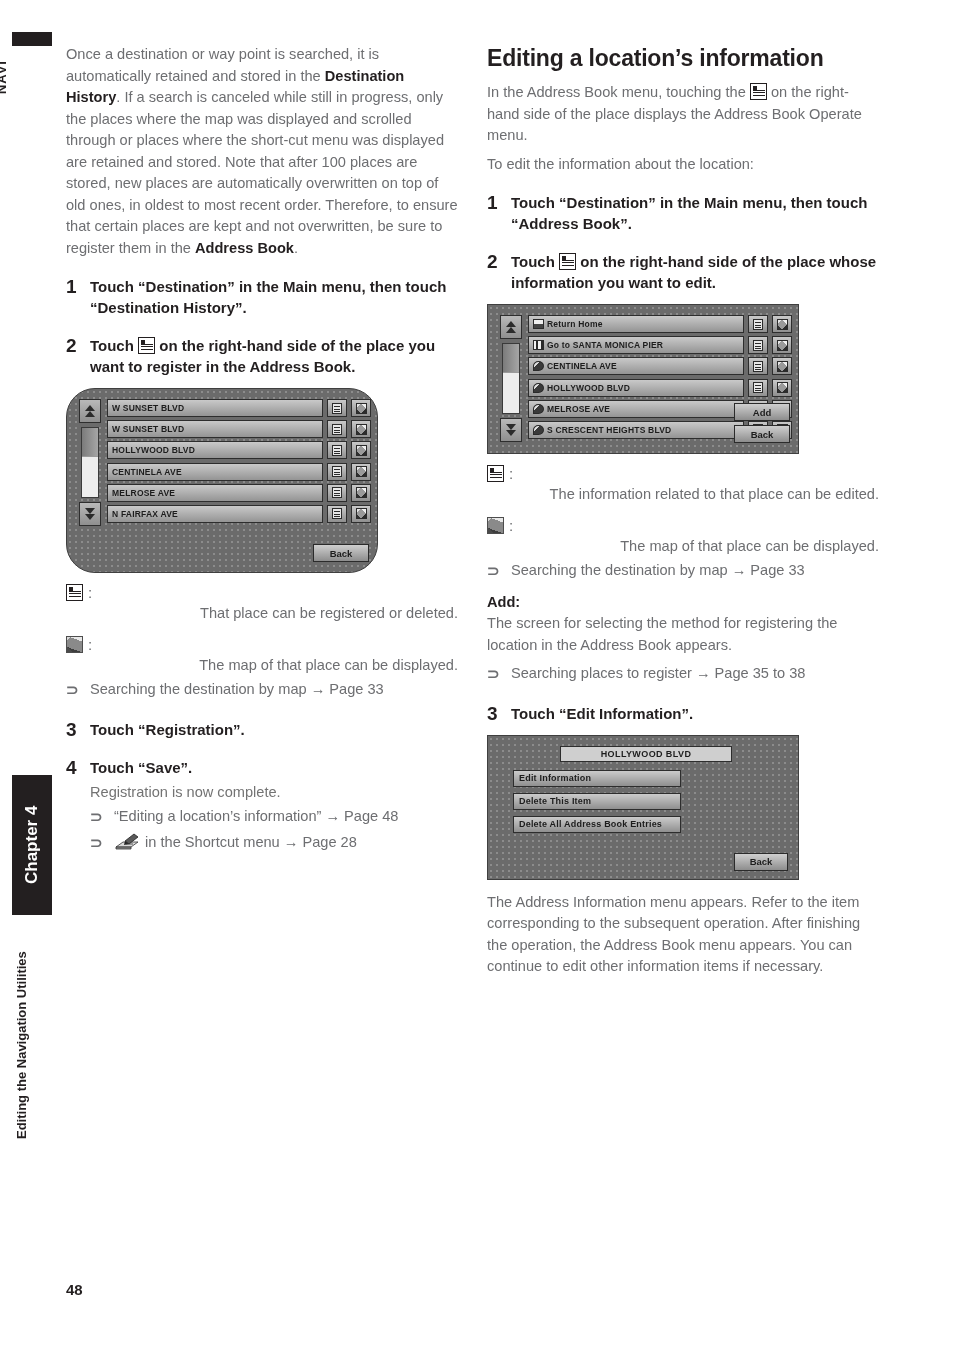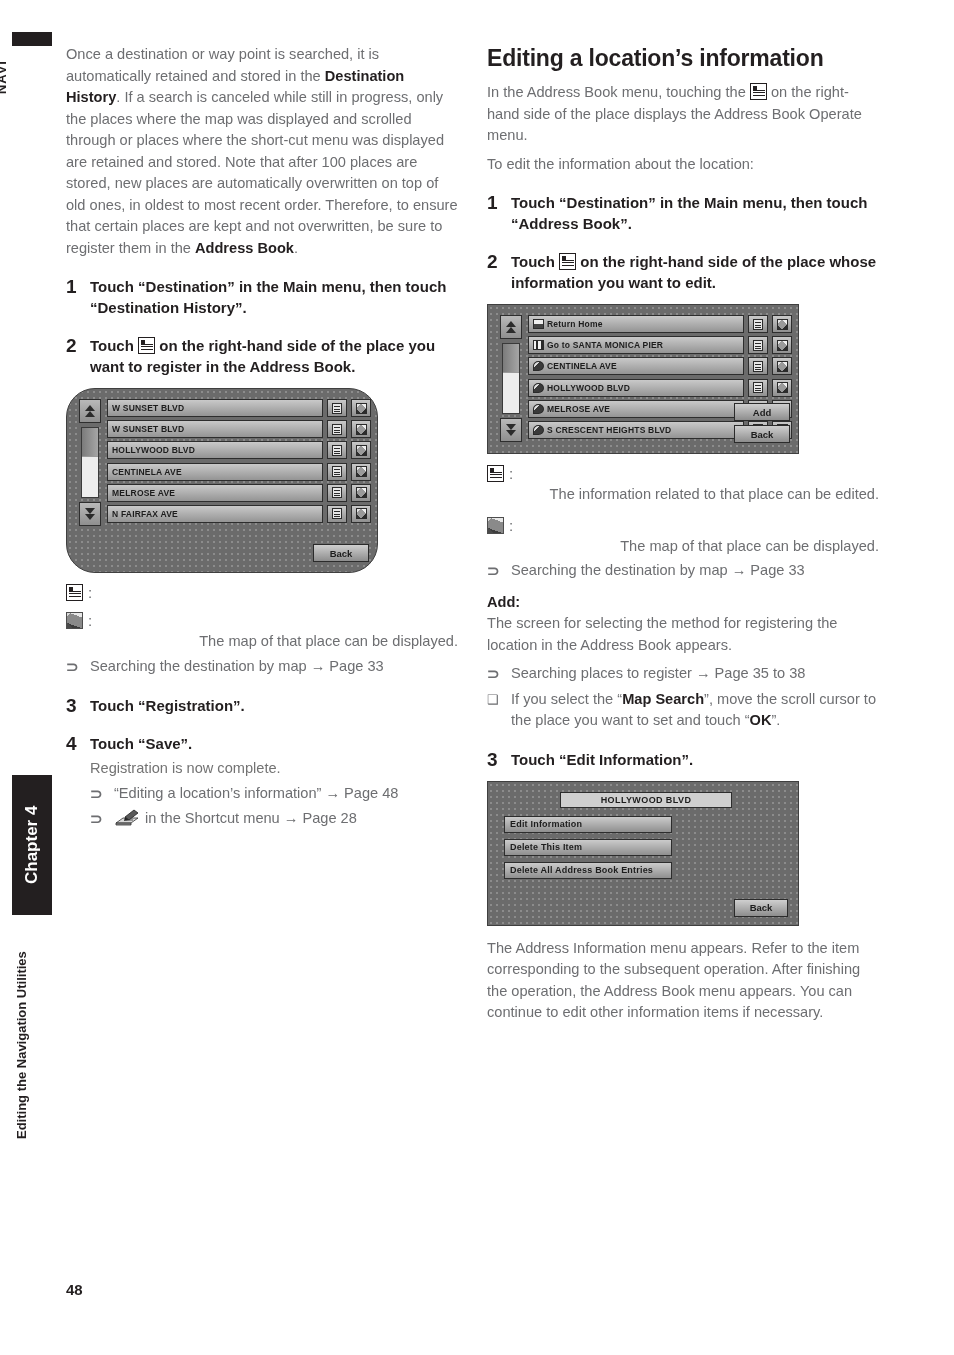--- a/index.html
+++ b/index.html
@@ -212,21 +212,21 @@
 
   
   .nav-shot.menu { width:312px; height:145px; }
   .menu-title {
     position:absolute; left:72px; top:10px; width:172px; height:16px;
     background:#cfcfcf; border:1px solid #2d2d2d;
     display:flex; align-items:center; justify-content:center;
     font-size:9px; font-weight:bold; color:#1d1d1d; letter-spacing:0.4px;
   }
   .menu-item {
-    position:absolute; left:16px; width:168px; height:17px;
+    position:absolute; left:25px; width:168px; height:17px;
     background:linear-gradient(180deg,#cbcbcb,#8f8f8f);
     border:1px solid #2d2d2d;
     display:flex; align-items:center; padding-left:5px;
     font-size:9px; font-weight:bold; color:#1d1d1d; letter-spacing:0.2px;text-align:right;
   }
   .menu-back {
     position:absolute; right:10px; bottom:8px; width:54px; height:18px;
     background:linear-gradient(180deg,#cfcfcf,#8d8d8d);
     border:1px solid #2b2b2b;
     display:flex; align-items:center; justify-content:center;
@@ -334,20 +334,21 @@
     <div class="side-btns">
       <div class="sidebtn">Back</div>
     </div>
   </div>
 
   <div class="icondef">
     <div class="line1">
       <span class="ico ico-doc"></span>
       <span class="colon">:</span>
     </div>
+    <p>That place can be registered or deleted.</p>
   </div>
 
   <div class="icondef">
     <div class="line1">
       <span class="ico ico-map"></span>
       <span class="colon">:</span>
     </div>
     <p>The map of that place can be displayed.</p>
     <div class="bullet">
       <span class="mark arrowcurl"></span>
@@ -517,24 +518,20 @@
       <span class="txt">Searching the destination by map → Page 33</span>
     </div>
   </div>
 
   <div class="deflabel">Add:</div>
   <p class="body">The screen for selecting the method for registering the location in the Address Book appears.</p>
   <div class="bullet">
     <span class="mark arrowcurl"></span>
     <span class="txt">Searching places to register → Page 35 to 38</span>
   </div>
-  <div class="bullet">
-    <span class="mark sq"></span>
-    <span class="txt"><span>If you select the “</span><b>Map Search</b><span>”, move the scroll cursor to the place you want to set and touch “</span><b>OK</b><span>”.</span></span>
-  </div>
 
   <div class="step">
     <div class="step-num">3</div>
     <div class="step-text">Touch “Edit Information”.</div>
   </div>
 
   <div class="nav-shot menu">
     <div class="menu-title">HOLLYWOOD BLVD</div>
     <div class="menu-item" style="top:34px">Edit Information</div>
     <div class="menu-item" style="top:57px">Delete This Item</div>

